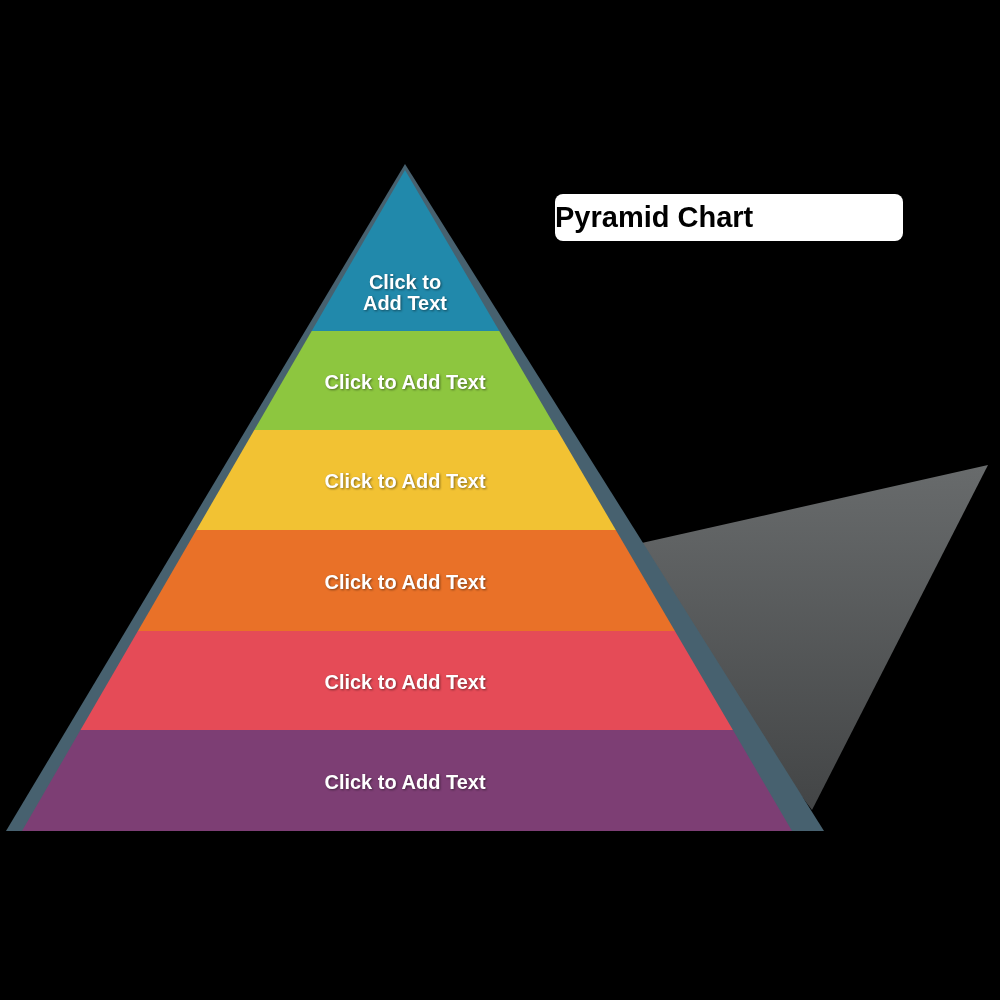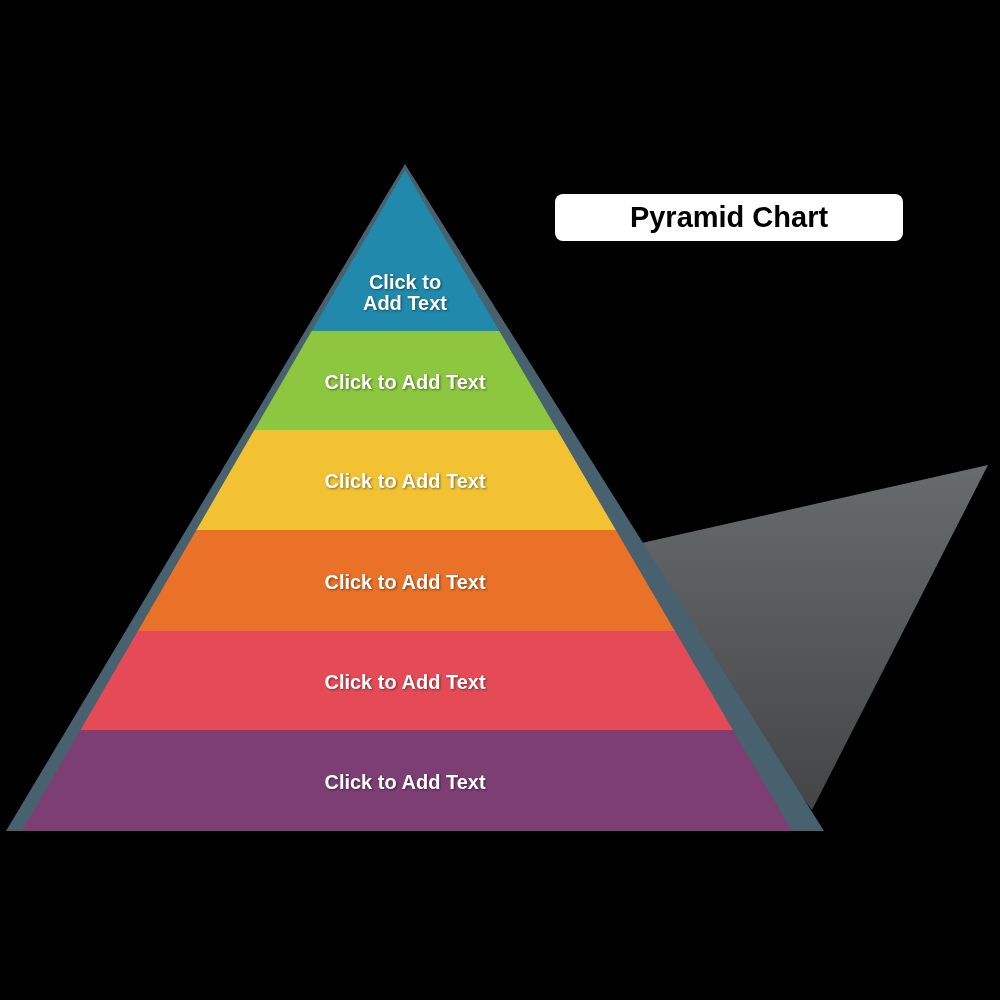--- a/index.html
+++ b/index.html
@@ -34,21 +34,20 @@
   }
   .title-box {
     position: absolute;
     left: 555px;
     top: 194px;
     width: 348px;
     height: 47px;
     border-radius: 8px;
     display: flex;
     align-items: center;
-    justify-content: center;
     box-shadow: 1px 2px 2px rgba(0,0,0,0.6);
   }
   .title-box span {
     font-family: "Liberation Sans", sans-serif;
     font-weight: bold;
     font-size: 29px;
     letter-spacing: 0px;
     white-space: nowrap;
   }
 </style>

